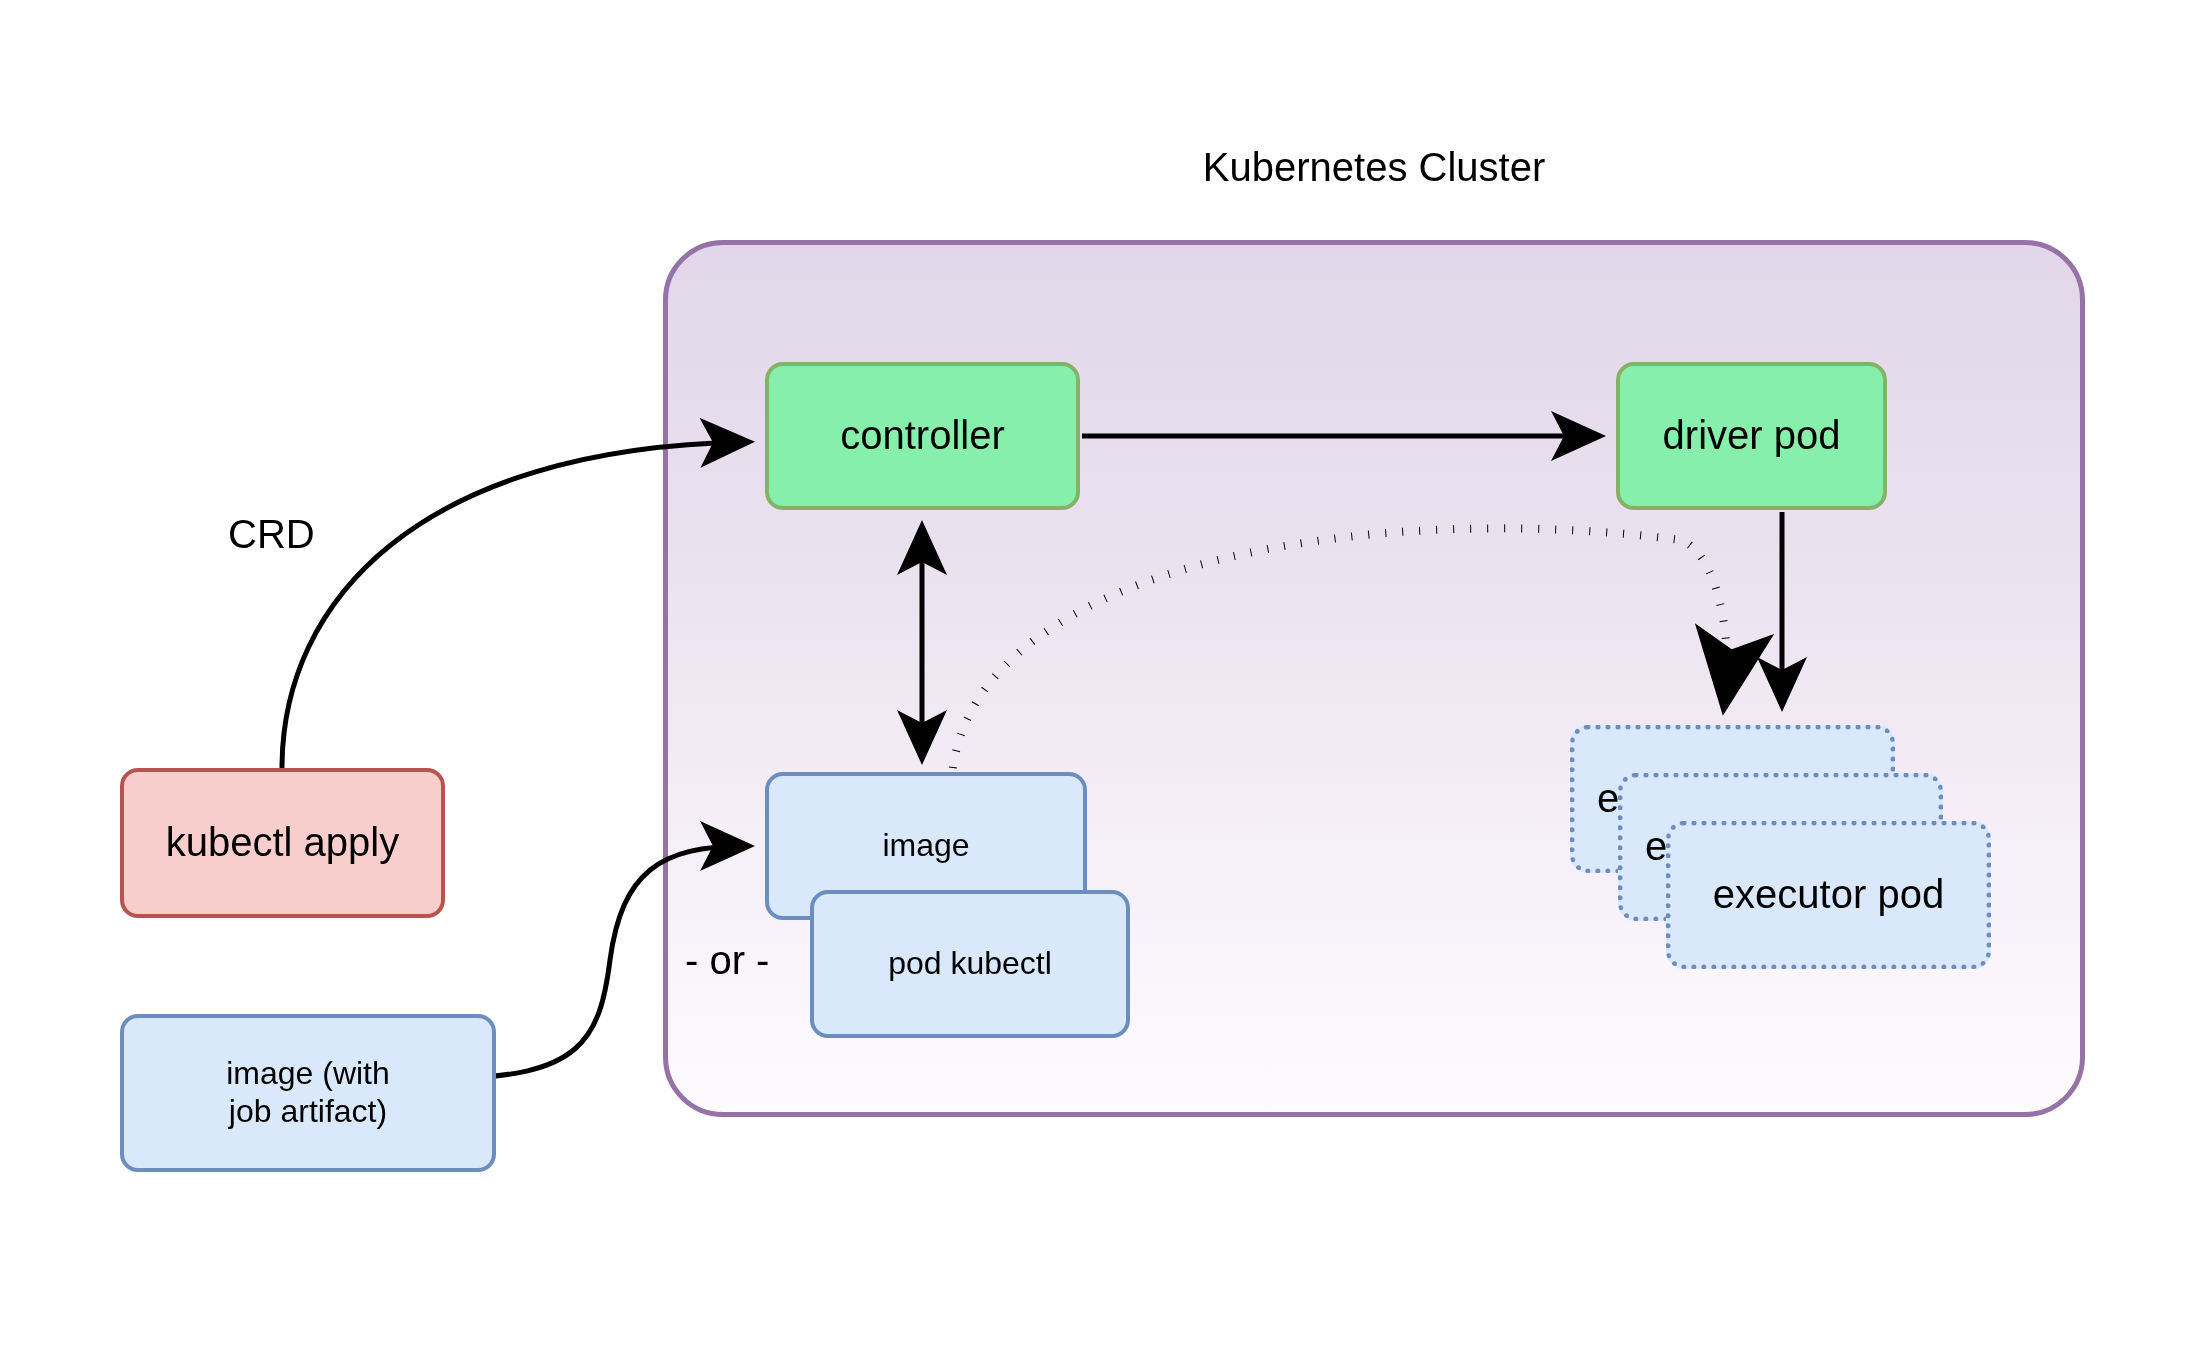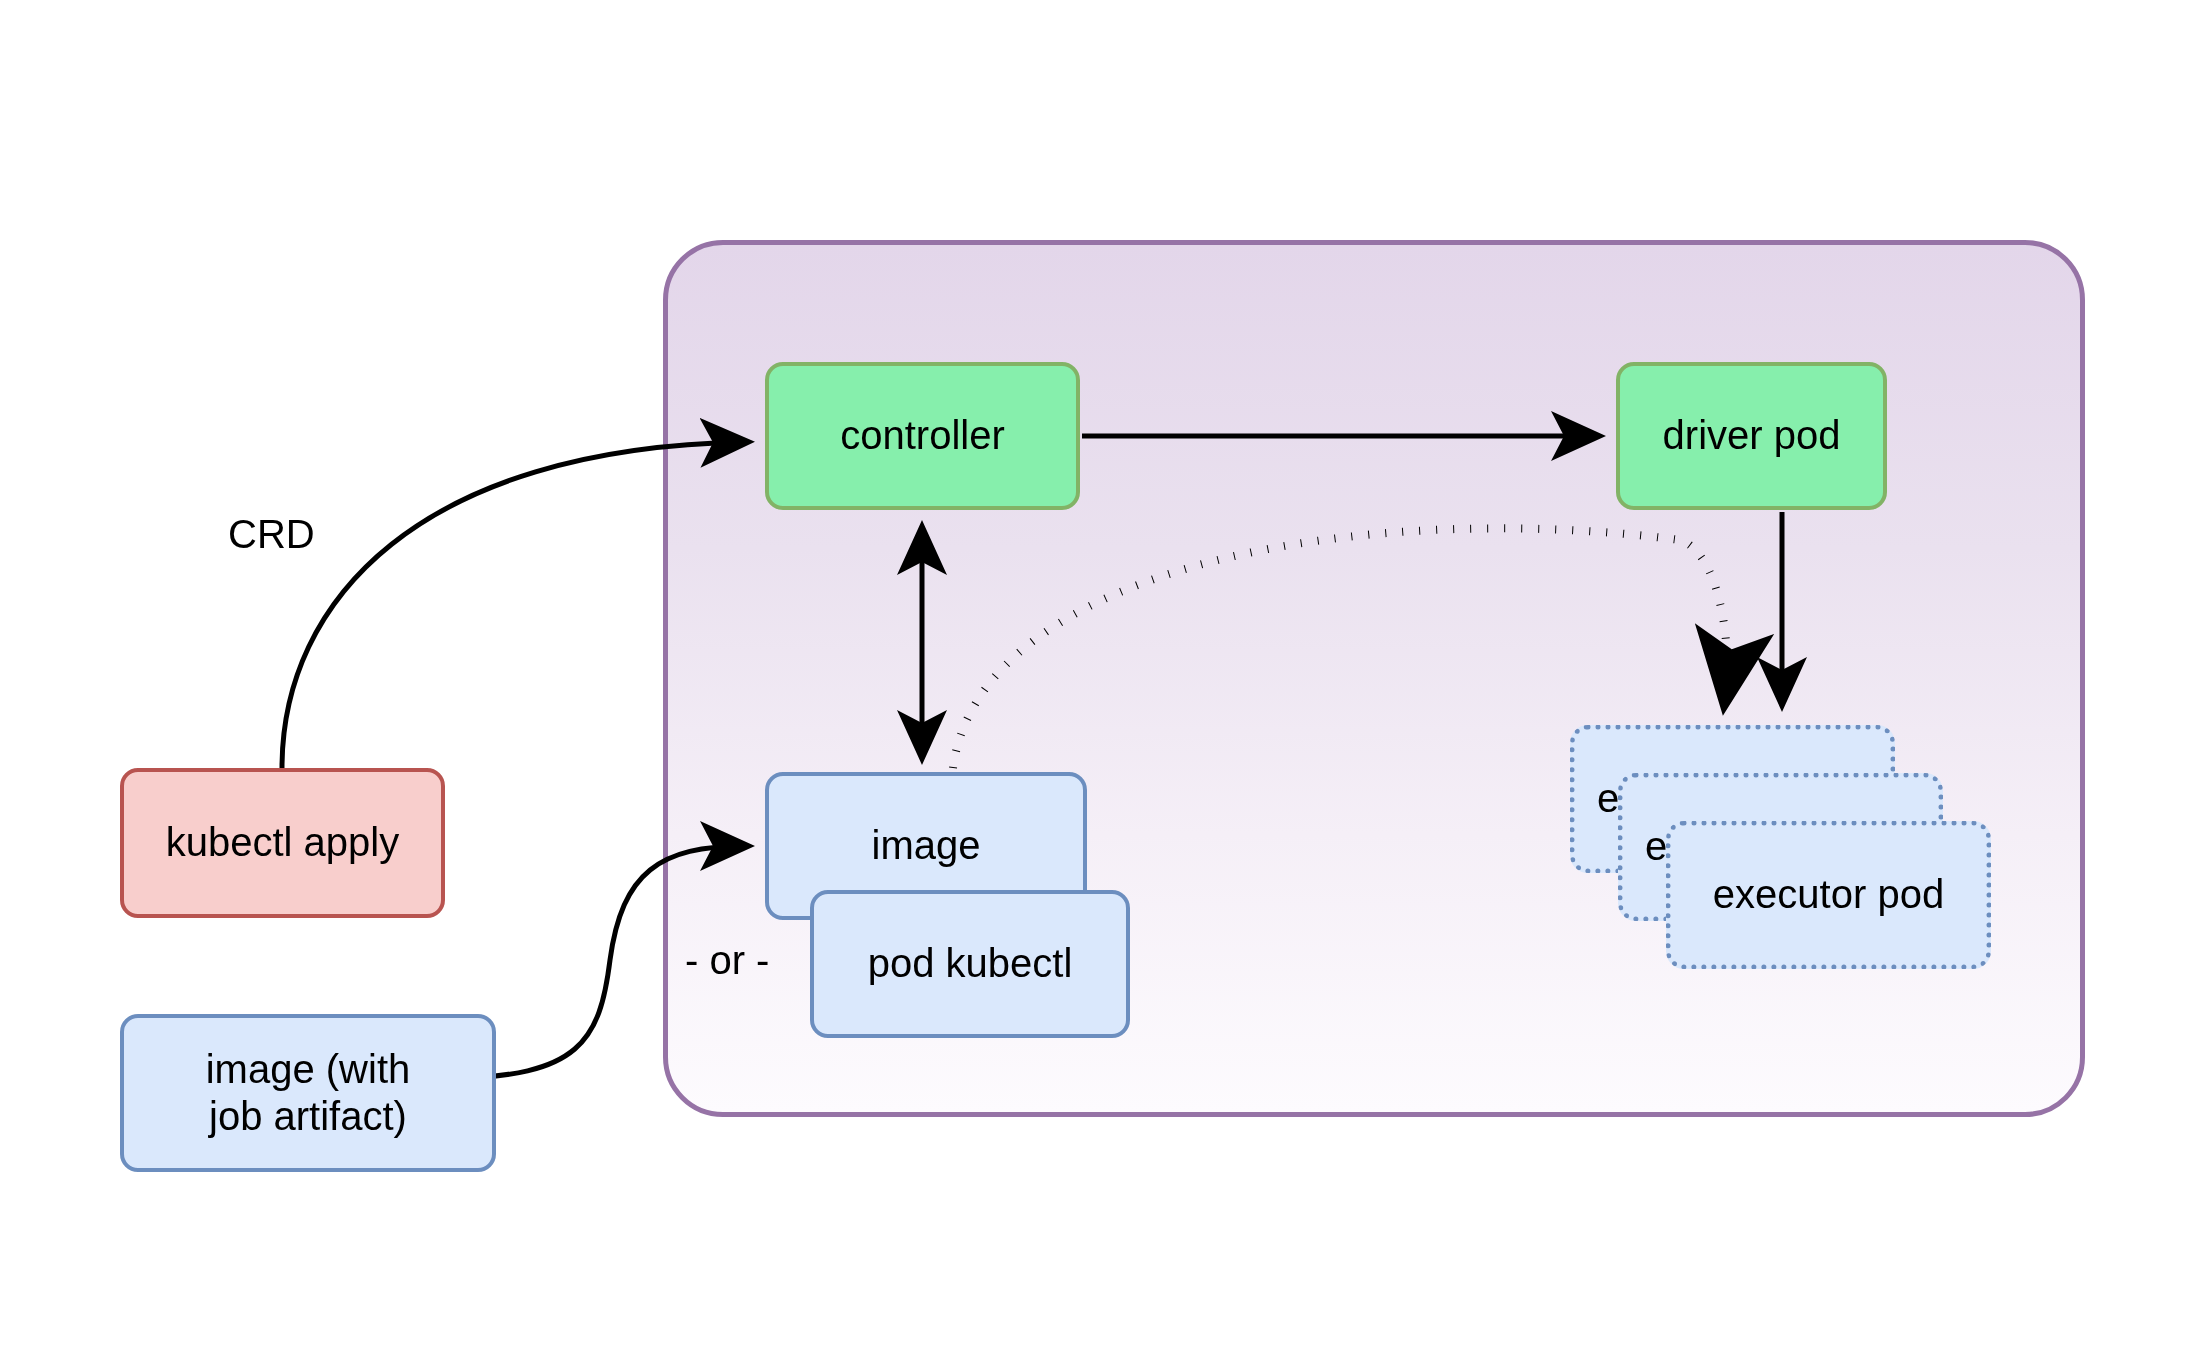--- a/index.html
+++ b/index.html
@@ -65,21 +65,21 @@
     background: #86efac;
     border: 4px solid #82b366;
     border-radius: 18px;
     font-size: 40px;
   }
   
   .node-blue {
     background: #dae8fc;
     border: 4px solid #6c8ebf;
     border-radius: 18px;
-    font-size: 40px;
+    font-size: 32px;
   }
   
   .node-blue-dotted {
     background: #dae8fc;
     border: 5px dotted #6c8ebf;
     border-radius: 18px;
     font-size: 40px;
   }
   
   .node-red {
@@ -110,20 +110,21 @@
     justify-content: flex-start;
     padding-left: 22px;
     overflow: hidden;
   }
 </style>
 </head>
 <body>
 
 <div id="canvas">
 
+  <div id="cluster-title">Kubernetes Cluster</div>
 
   <div id="cluster-container"></div>
 
   <svg class="svg-layer" viewBox="0 0 2204 1364" xmlns="http://www.w3.org/2000/svg">
     <defs>
       <marker id="arrowhead" markerWidth="12" markerHeight="12" refX="9" refY="5" orient="auto" markerUnits="strokeWidth">
         <path d="M0,0 L11,5 L0,10 L2.6,5 z" fill="#000000"></path>
       </marker>
       <marker id="arrowhead-start" markerWidth="12" markerHeight="12" refX="2" refY="5" orient="auto" markerUnits="strokeWidth">
         <path d="M11,0 L0,5 L11,10 L8.4,5 z" fill="#000000"></path>

